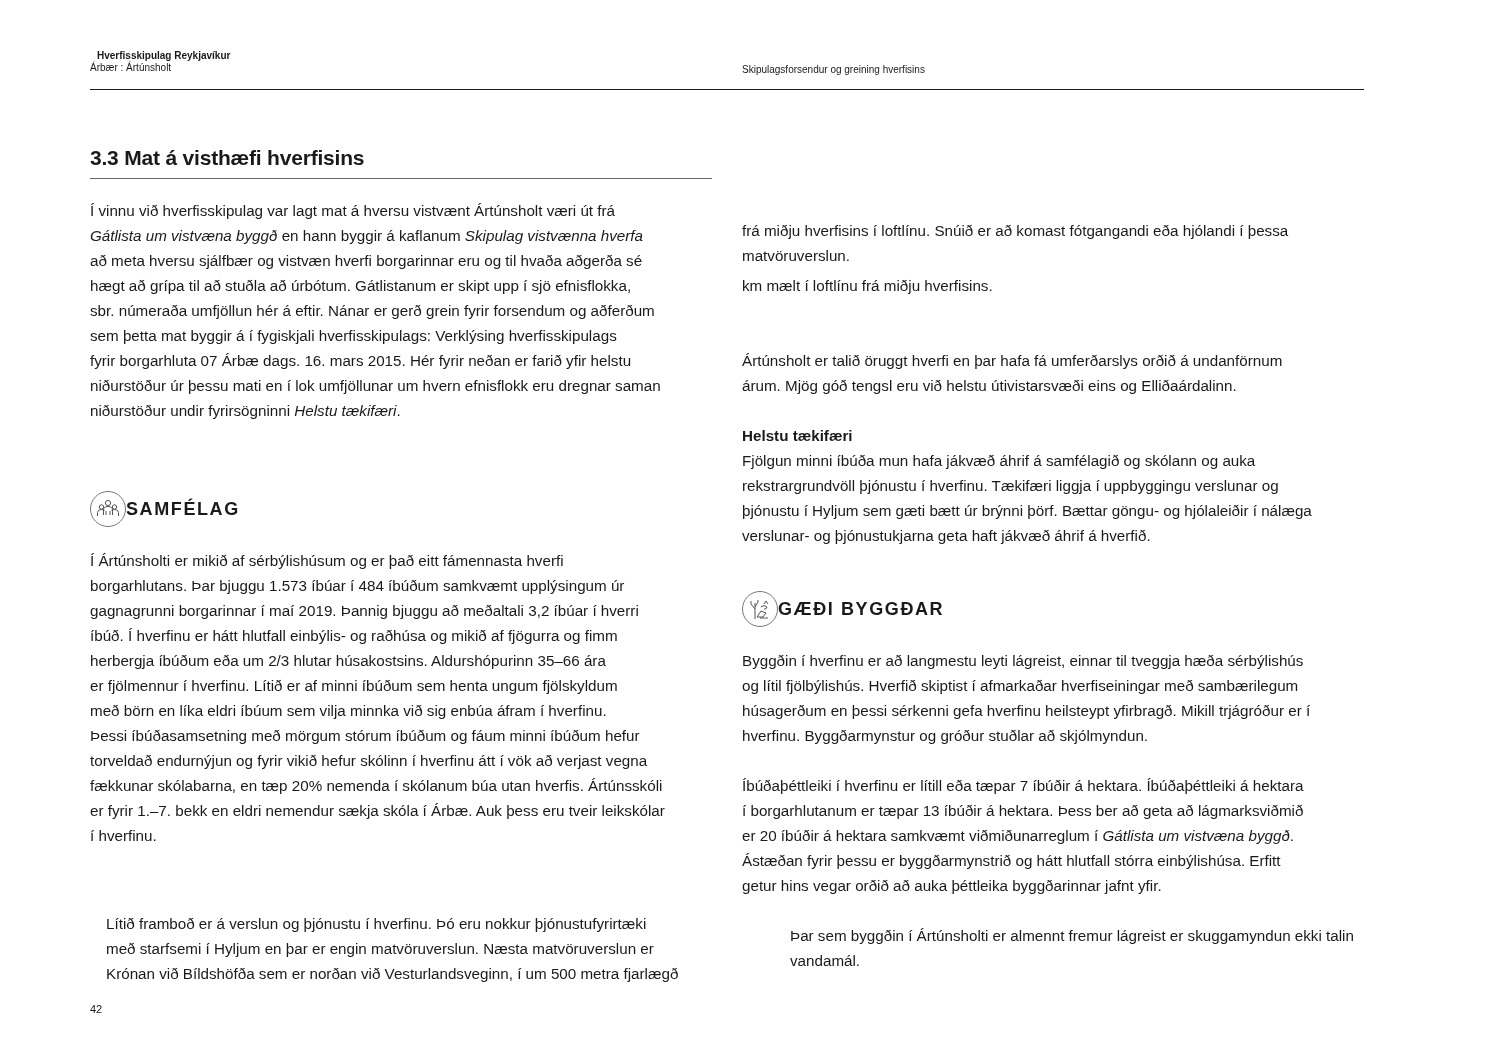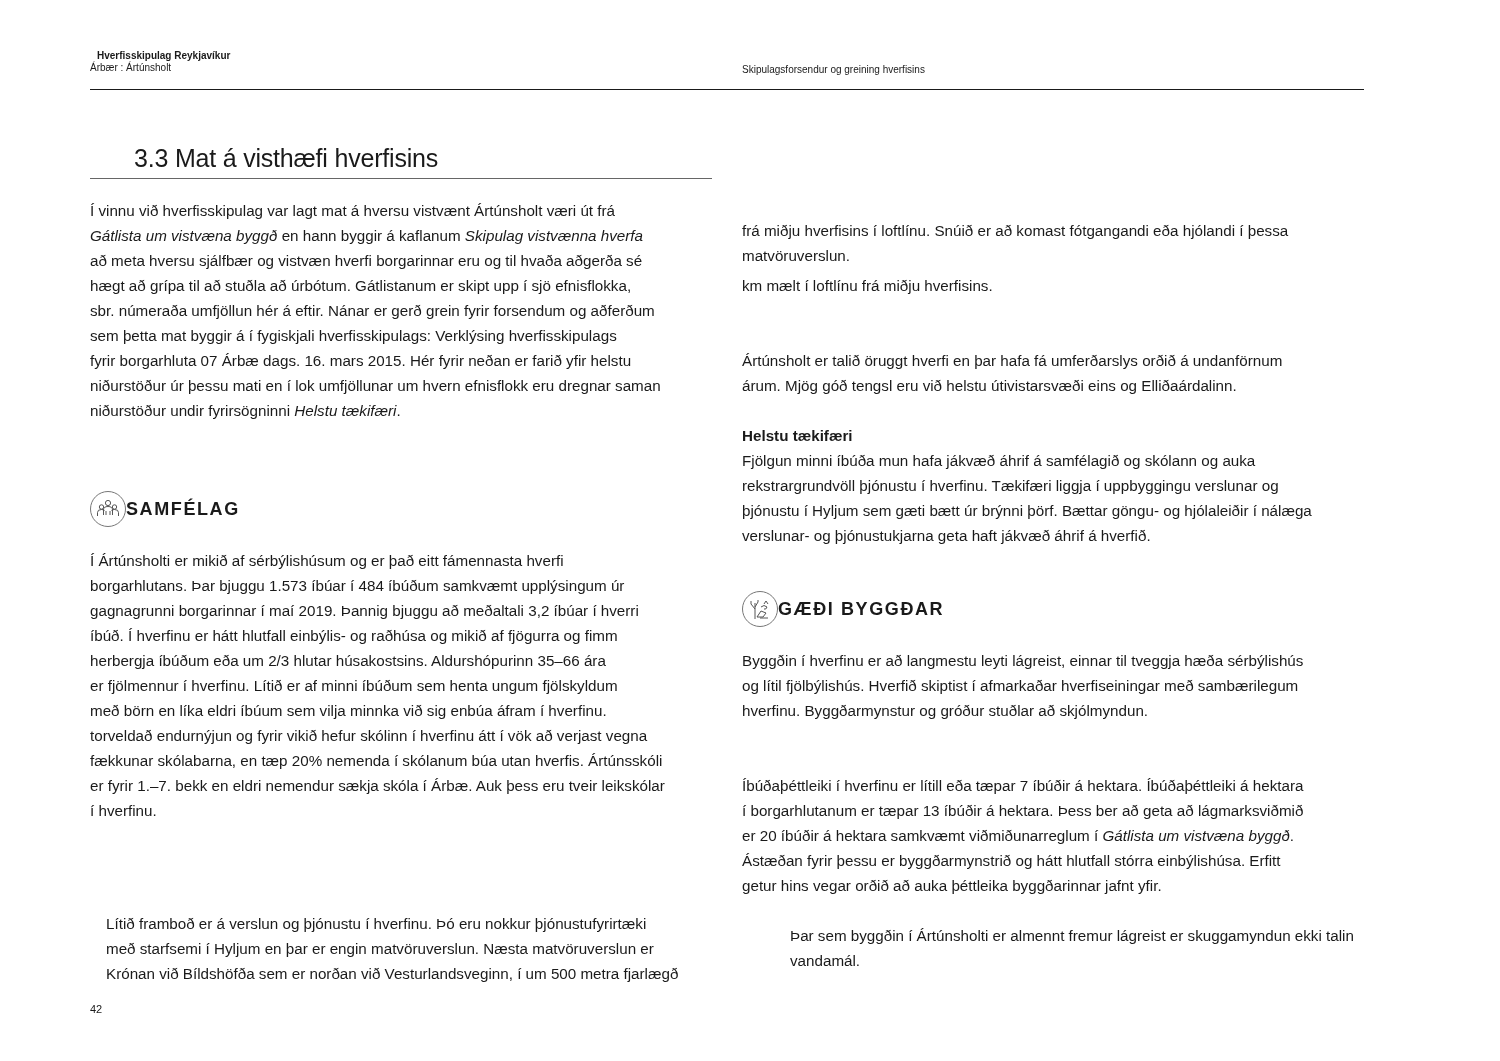--- a/index.html
+++ b/index.html
@@ -6,22 +6,22 @@
     body {
       width: 1500px; height: 1061px; position: relative; overflow: hidden;
       font-family: "Liberation Sans", "DejaVu Sans", sans-serif; color: #1a1a1a;
     }
     .hdr-left { position: absolute; left: 90px; top: 50px; font-size: 10px; line-height: 12px; }
     .hdr-left .bold { font-weight: bold; padding-left: 7px; }
     .hdr-right { position: absolute; left: 742px; top: 64px; font-size: 10px; line-height: 12px; }
     .hdr-rule { position: absolute; left: 90px; top: 89px; width: 1274px; height: 0; border-top: 1.4px solid #1a1a1a; }
 
     .section-title {
-      position: absolute; left: 90px; top: 145px; font-size: 25px; font-weight: normal;
-      letter-spacing: -0.2px; line-height: 26px; margin-left: 44px;
+      position: absolute; left: 90px; top: 145px; font-size: 21px; font-weight: bold;
+      letter-spacing: -0.2px; line-height: 26px;
     }
     .title-rule { position: absolute; left: 90px; top: 178px; width: 622px; border-top: 1.4px solid #666; }
 
     .col { position: absolute; width: 630px; font-size: 15.2px; line-height: 25px; }
     .col-left { left: 90px; }
     .col-right { left: 742px; }
     .col .line { display: block; white-space: nowrap; }
     .col em { font-style: italic; }
     .bold-label { font-weight: bold; }
 
@@ -78,20 +78,21 @@
 </div>
 
 <div class="col col-left" style="top:548px;">
   <span class="line">Í Ártúnsholti er mikið af sérbýlishúsum og er það eitt fámennasta hverfi</span>
   <span class="line">borgarhlutans. Þar bjuggu 1.573 íbúar í 484 íbúðum samkvæmt upplýsingum úr</span>
   <span class="line">gagnagrunni borgarinnar í maí 2019. Þannig bjuggu að meðaltali 3,2 íbúar í hverri</span>
   <span class="line">íbúð. Í hverfinu er hátt hlutfall einbýlis- og raðhúsa og mikið af fjögurra og fimm</span>
   <span class="line">herbergja íbúðum eða um 2/3 hlutar húsakostsins. Aldurshópurinn 35–66 ára</span>
   <span class="line">er fjölmennur í hverfinu. Lítið er af minni íbúðum sem henta ungum fjölskyldum</span>
   <span class="line">með börn en líka eldri íbúum sem vilja minnka við sig enbúa áfram í hverfinu.</span>
+  <span class="line">Þessi íbúðasamsetning með mörgum stórum íbúðum og fáum minni íbúðum hefur</span>
   <span class="line">torveldað endurnýjun og fyrir vikið hefur skólinn í hverfinu átt í vök að verjast vegna</span>
   <span class="line">fækkunar skólabarna, en tæp 20% nemenda í skólanum búa utan hverfis. Ártúnsskóli</span>
   <span class="line">er fyrir 1.–7. bekk en eldri nemendur sækja skóla í Árbæ. Auk þess eru tveir leikskólar</span>
   <span class="line">í hverfinu.</span>
 </div>
 
 <div class="col col-left" style="top:911px;margin-left:16px;">
   <span class="line">Lítið framboð er á verslun og þjónustu í hverfinu. Þó eru nokkur þjónustufyrirtæki</span>
   <span class="line">með starfsemi í Hyljum en þar er engin matvöruverslun. Næsta matvöruverslun er</span>
   <span class="line">Krónan við Bíldshöfða sem er norðan við Vesturlandsveginn, í um 500 metra fjarlægð</span>
@@ -128,20 +129,21 @@
       <path d="M18 9 l2 -3 l2 3"></path>
       <path d="M14 23 h8"></path>
     </svg>
   </div>
   <div class="label">GÆÐI BYGGÐAR</div>
 </div>
 
 <div class="col col-right" style="top:648px;">
   <span class="line">Byggðin í hverfinu er að langmestu leyti lágreist, einnar til tveggja hæða sérbýlishús</span>
   <span class="line">og lítil fjölbýlishús. Hverfið skiptist í afmarkaðar hverfiseiningar með sambærilegum</span>
+  <span class="line">húsagerðum en þessi sérkenni gefa hverfinu heilsteypt yfirbragð. Mikill trjágróður er í</span>
   <span class="line">hverfinu. Byggðarmynstur og gróður stuðlar að skjólmyndun.</span>
 </div>
 
 <div class="col col-right" style="top:773px;">
   <span class="line">Íbúðaþéttleiki í hverfinu er lítill eða tæpar 7 íbúðir á hektara. Íbúðaþéttleiki á hektara</span>
   <span class="line">í borgarhlutanum er tæpar 13 íbúðir á hektara. Þess ber að geta að lágmarksviðmið</span>
   <span class="line"><span>er 20 íbúðir á hektara samkvæmt viðmiðunarreglum í </span><em>Gátlista um vistvæna byggð</em><span>.</span></span>
   <span class="line">Ástæðan fyrir þessu er byggðarmynstrið og hátt hlutfall stórra einbýlishúsa. Erfitt</span>
   <span class="line">getur hins vegar orðið að auka þéttleika byggðarinnar jafnt yfir.</span>
 </div>

